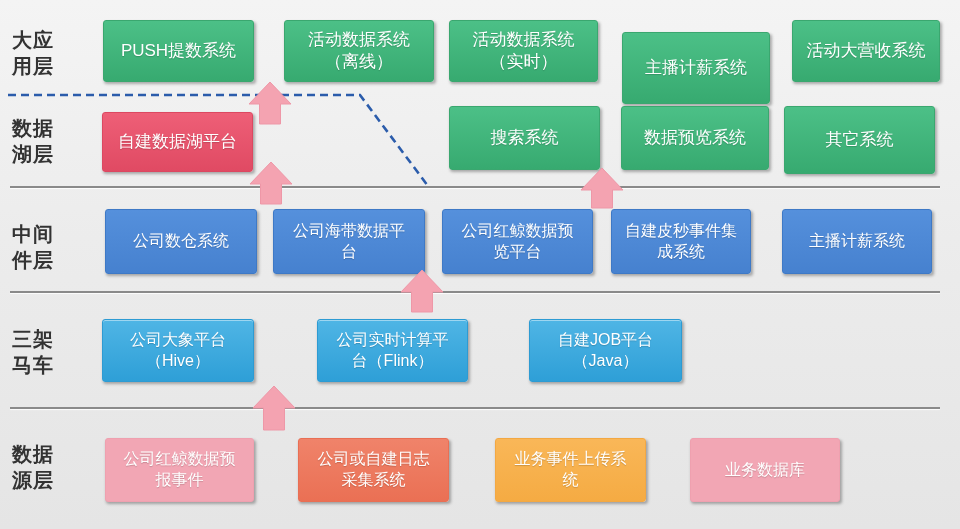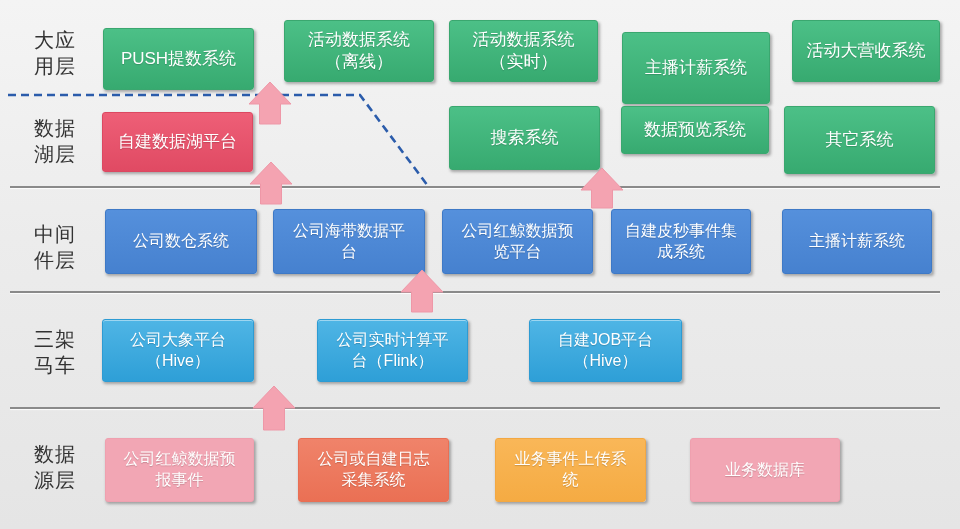--- a/index.html
+++ b/index.html
@@ -2,22 +2,22 @@
 <html><head>
 <meta charset="utf-8">
 <style>
   html,body{margin:0;padding:0;background:#ddd;}
   .stage{
     position:relative;width:960px;height:529px;overflow:hidden;
     background:linear-gradient(180deg,#f4f4f4 0%,#ececec 45%,#e5e5e5 100%);
     font-family:"Liberation Sans","DejaVu Sans",sans-serif;
   }
   .layer-label{
-    position:absolute;left:12px;width:64px;text-align:right;
-    font-size:20px;font-weight:400;color:#333;line-height:1.32;
+    position:absolute;left:12px;width:64px;text-align:left;
+    font-size:20px;font-weight:700;color:#333;line-height:1.32;
     white-space:pre-line;letter-spacing:1px;
   }
   .box{
     position:absolute;box-sizing:border-box;
     display:flex;align-items:center;justify-content:center;
     text-align:center;color:#fff;white-space:pre-line;line-height:1.3;
     border-radius:3px;box-shadow:1.5px 2px 3px rgba(0,0,0,.3);
     text-shadow:0 1px 1px rgba(0,0,0,.18);padding:2px 6px;
   }
   .f17{font-size:17px}
@@ -49,48 +49,48 @@
 件层</div>
   <div class="layer-label" style="top:326px">三架
 马车</div>
   <div class="layer-label" style="top:441px">数据
 源层</div>
 
   <div class="divider" style="top:186px"></div>
   <div class="divider" style="top:291px"></div>
   <div class="divider" style="top:407px"></div>
 
-  <div class="box g f17" style="left:103px;top:28px;width:151px;height:62px">PUSH提数系统</div>
+  <div class="box g f17" style="left:103px;top:20px;width:151px;height:62px">PUSH提数系统</div>
   <div class="box g f17" style="left:284px;top:20px;width:150px;height:62px">活动数据系统
 （离线）</div>
   <div class="box g f17" style="left:449px;top:20px;width:149px;height:62px">活动数据系统
 （实时）</div>
   <div class="box g f17" style="left:622px;top:32px;width:148px;height:72px">主播计薪系统</div>
   <div class="box g f17" style="left:792px;top:20px;width:148px;height:62px">活动大营收系统</div>
 
   <div class="box r f17" style="left:102px;top:112px;width:151px;height:60px">自建数据湖平台</div>
   <div class="box g f17" style="left:449px;top:106px;width:151px;height:64px">搜索系统</div>
-  <div class="box g f17" style="left:621px;top:106px;width:148px;height:48px">数据预览系统</div>
+  <div class="box g f17" style="left:621px;top:106px;width:148px;height:64px">数据预览系统</div>
   <div class="box g f17" style="left:784px;top:106px;width:151px;height:68px">其它系统</div>
 
   <div class="box b f16" style="left:105px;top:209px;width:152px;height:65px">公司数仓系统</div>
   <div class="box b f16" style="left:273px;top:209px;width:152px;height:65px">公司海带数据平
 台</div>
   <div class="box b f16" style="left:442px;top:209px;width:151px;height:65px">公司红鲸数据预
 览平台</div>
   <div class="box b f16" style="left:611px;top:209px;width:140px;height:65px">自建皮秒事件集
 成系统</div>
   <div class="box b f16" style="left:782px;top:209px;width:150px;height:65px">主播计薪系统</div>
 
   <div class="box c f16" style="left:102px;top:319px;width:152px;height:63px">公司大象平台
 （Hive）</div>
   <div class="box c f16" style="left:317px;top:319px;width:151px;height:63px">公司实时计算平
 台（Flink）</div>
   <div class="box c f16" style="left:529px;top:319px;width:153px;height:63px">自建JOB平台
-（Hive）</div>
+（Java）</div>
 
   <div class="box p f16" style="left:105px;top:438px;width:149px;height:64px">公司红鲸数据预
 报事件</div>
   <div class="box s f16" style="left:298px;top:438px;width:151px;height:64px">公司或自建日志
 采集系统</div>
   <div class="box a f16" style="left:495px;top:438px;width:151px;height:64px">业务事件上传系
 统</div>
   <div class="box p f16" style="left:690px;top:438px;width:150px;height:64px">业务数据库</div>
 
   <svg class="overlay" width="960" height="529" viewBox="0 0 960 529">

